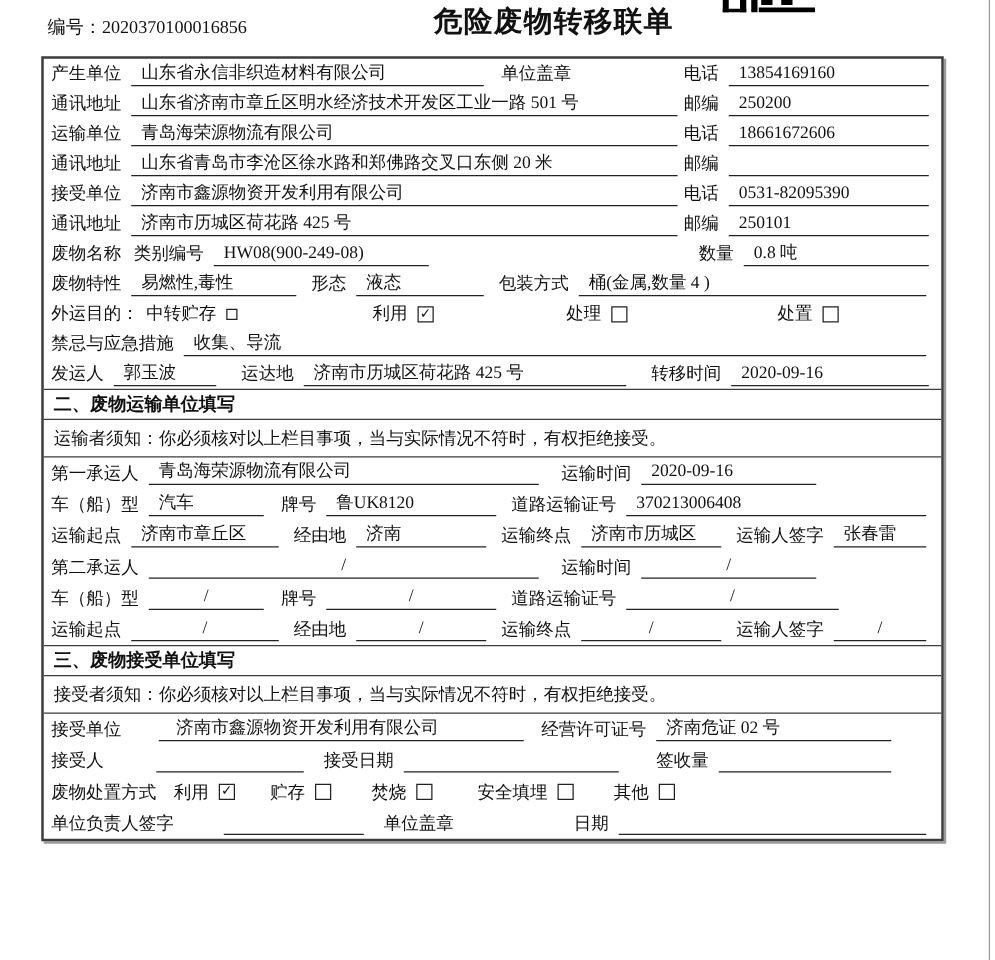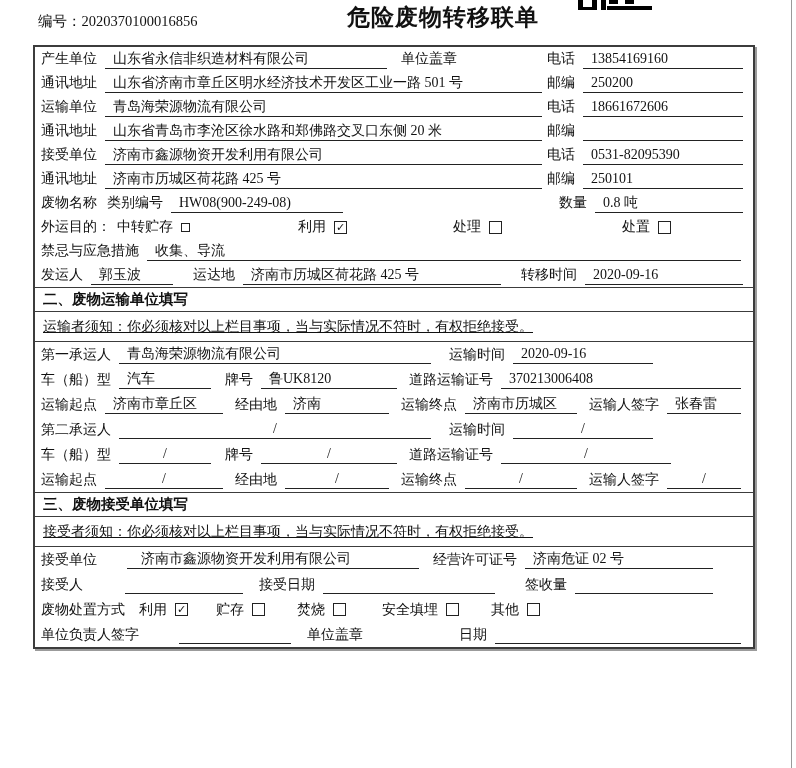--- a/index.html
+++ b/index.html
@@ -9,21 +9,21 @@
   .qr-frag{position:absolute;left:578px;top:0;}
   .doc-no{position:absolute;left:38px;top:12px;font-size:14.5px;white-space:nowrap;}
   .doc-title{position:absolute;left:0;right:0;top:2px;text-align:center;font-size:23px;
              font-weight:bold;letter-spacing:1px;transform:translateX(45px);}
   .form-table{position:absolute;left:33px;top:45px;width:722px;box-sizing:border-box;
               border:2px solid #3c3c3c;box-shadow:2px 2px 0 #9b9b9b;background:#fff;}
   .sec-h{height:23px;display:flex;align-items:center;padding:0 8px;font-weight:bold;
          font-size:14.5px;border-bottom:1.5px solid #3c3c3c;}
   .sec-h.mid{border-top:1.5px solid #3c3c3c;}
   .notice{height:29px;display:flex;align-items:center;padding:0 8px;
-          border-bottom:1.5px solid #3c3c3c;text-decoration:underline;}
+          border-bottom:1.5px solid #3c3c3c;}
   .row{height:24px;display:flex;align-items:center;padding:0 10px 0 6px;}
   .row.t25{height:25px;}
   .lab{white-space:nowrap;flex:none;}
   .u{border-bottom:1px solid #222;white-space:nowrap;padding:0 4px 0 8px;
      box-sizing:border-box;height:19px;line-height:18px;flex:none;overflow:hidden;}
   .lab + .u{margin-left:8px;}
   .u.c{text-align:center;padding:0 4px;}
   .u.grow{flex:1 1 auto;margin-right:2px;}
   .ra{margin-left:auto;}
   .opt{display:flex;align-items:center;flex:none;}
@@ -100,20 +100,28 @@
     </div>
 
     <div class="row">
       <span class="lab">废物名称</span>
       <span class="lab" style="margin-left:10px">类别编号</span>
       <span class="u" style="width:172px">HW08(900-249-08)</span>
       <span class="lab ra">数量</span>
       <span class="u" style="width:148px">0.8 吨</span>
     </div>
 
+    <div class="row">
+      <span class="lab">废物特性</span>
+      <span class="u" style="width:132px">易燃性,毒性</span>
+      <span class="lab" style="margin-left:12px">形态</span>
+      <span class="u" style="width:102px">液态</span>
+      <span class="lab" style="margin-left:12px">包装方式</span>
+      <span class="u grow">桶(金属,数量  4 )</span>
+    </div>
 
     <div class="row">
       <span class="lab">外运目的：</span>
       <span class="opt" style="margin-left:6px">
         <span class="lab">中转贮存</span>
         <span class="cb small"></span>
       </span>
       <span class="opt" style="margin-left:108px">
         <span class="lab">利用</span>
         <span class="cb checked">✓</span>

